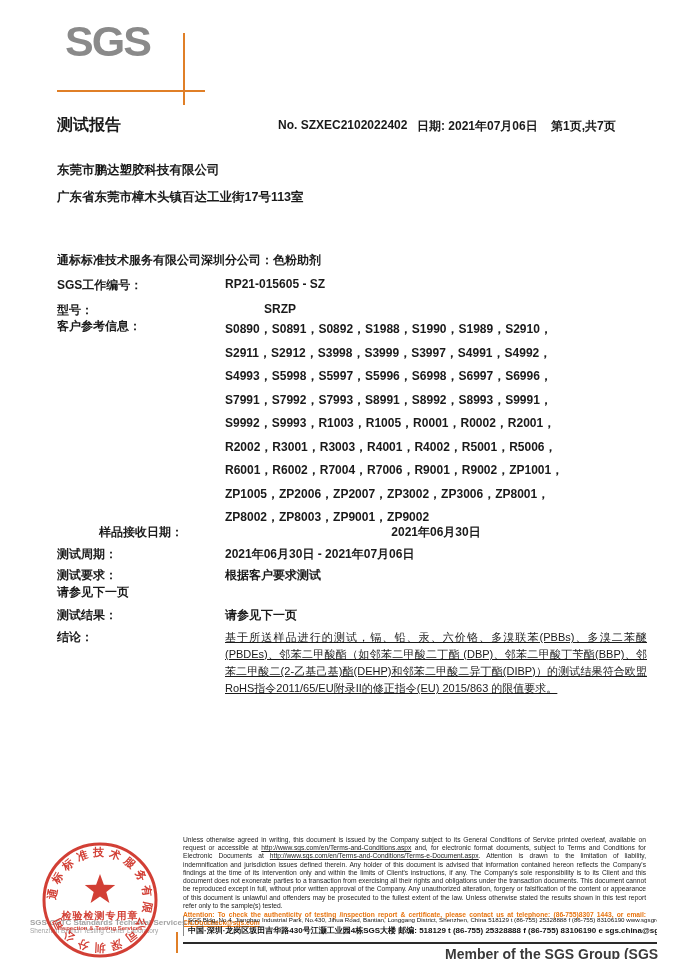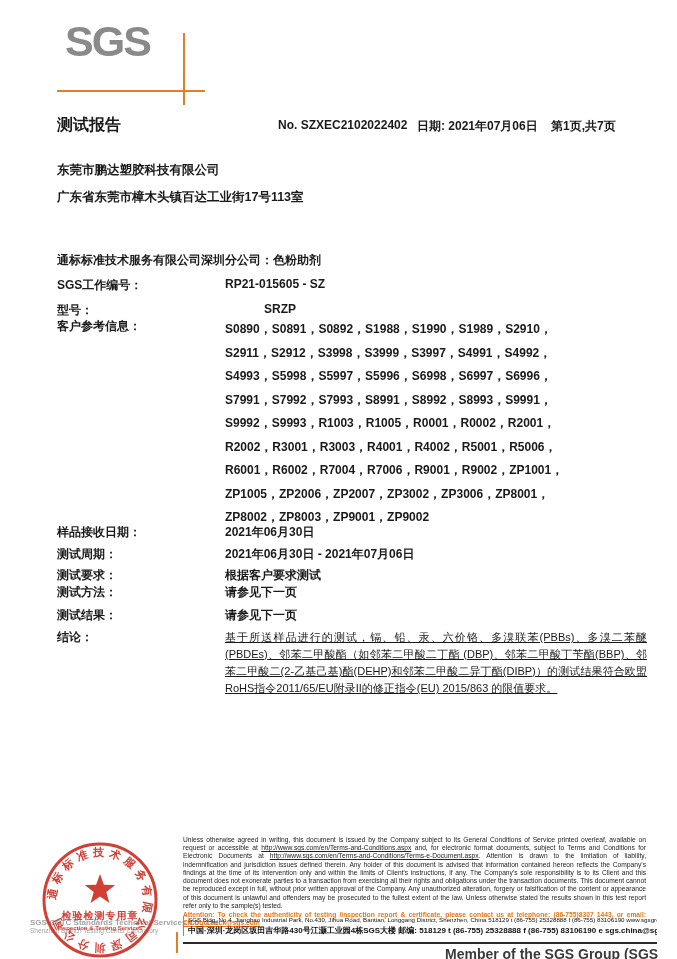--- a/index.html
+++ b/index.html
@@ -24,21 +24,21 @@
   
   .company{position:absolute;left:57px;top:162px;font-size:12.5px;font-weight:600;}
   .company-addr{position:absolute;left:57px;top:189px;font-size:12.5px;font-weight:600;}
   
   .statement{position:absolute;left:57px;top:252px;font-size:12px;font-weight:600;}
   
   .frow{position:absolute;left:57px;right:30px;display:flex;font-size:12px;font-weight:600;}
   .frow .lab{width:168px;flex:0 0 168px;}
   .frow .val{flex:1;}
   .r-job{top:277px;} .r-model{top:302px;gap:39px;} .r-refs{top:318px;}
-  .r-recv{top:524px;} .r-period{top:546px;} .r-req{top:567px;}
+  .r-recv{top:524px;text-align:center;} .r-period{top:546px;} .r-req{top:567px;}
   .r-method{top:584px;} .r-res{top:607px;} .r-concl{top:629px;justify-content:space-between;}
   .refs-lines div{height:23.5px;line-height:23.5px;white-space:nowrap;}
   .concl-text{font-weight:400;font-size:11px;line-height:17px;text-align:justify;max-width:424px;text-decoration:underline;}
   
   .disclaimer{
     position:absolute;left:183px;top:836px;width:463px;
     font-size:6.7px;line-height:1.23;text-align:justify;color:#222;font-weight:500;
   }
   .disclaimer a{color:#222;text-decoration:underline;}
   .attention{color:#e87511;font-weight:bold;margin-top:1px;}
@@ -108,21 +108,20 @@
   </div>
   <div class="frow r-period">
     <div class="lab">测试周期：</div>
     <div class="val">2021年06月30日 - 2021年07月06日</div>
   </div>
   <div class="frow r-req">
     <div class="lab">测试要求：</div>
     <div class="val">根据客户要求测试</div>
   </div>
   <div class="frow r-method">
-    <div class="lab">测试方法：</div>
     <div class="val">请参见下一页</div>
   </div>
   <div class="frow r-res">
     <div class="lab">测试结果：</div>
     <div class="val">请参见下一页</div>
   </div>
   <div class="frow r-concl">
     <div class="lab">结论：</div>
     <div class="val concl-text">基于所送样品进行的测试，镉、铅、汞、六价铬、多溴联苯(PBBs)、多溴二苯醚(PBDEs)、邻苯二甲酸酯（如邻苯二甲酸二丁酯 (DBP)、邻苯二甲酸丁苄酯(BBP)、邻苯二甲酸二(2-乙基己基)酯(DEHP)和邻苯二甲酸二异丁酯(DIBP)）的测试结果符合欧盟RoHS指令2011/65/EU附录II的修正指令(EU) 2015/863 的限值要求。</div>
   </div>

